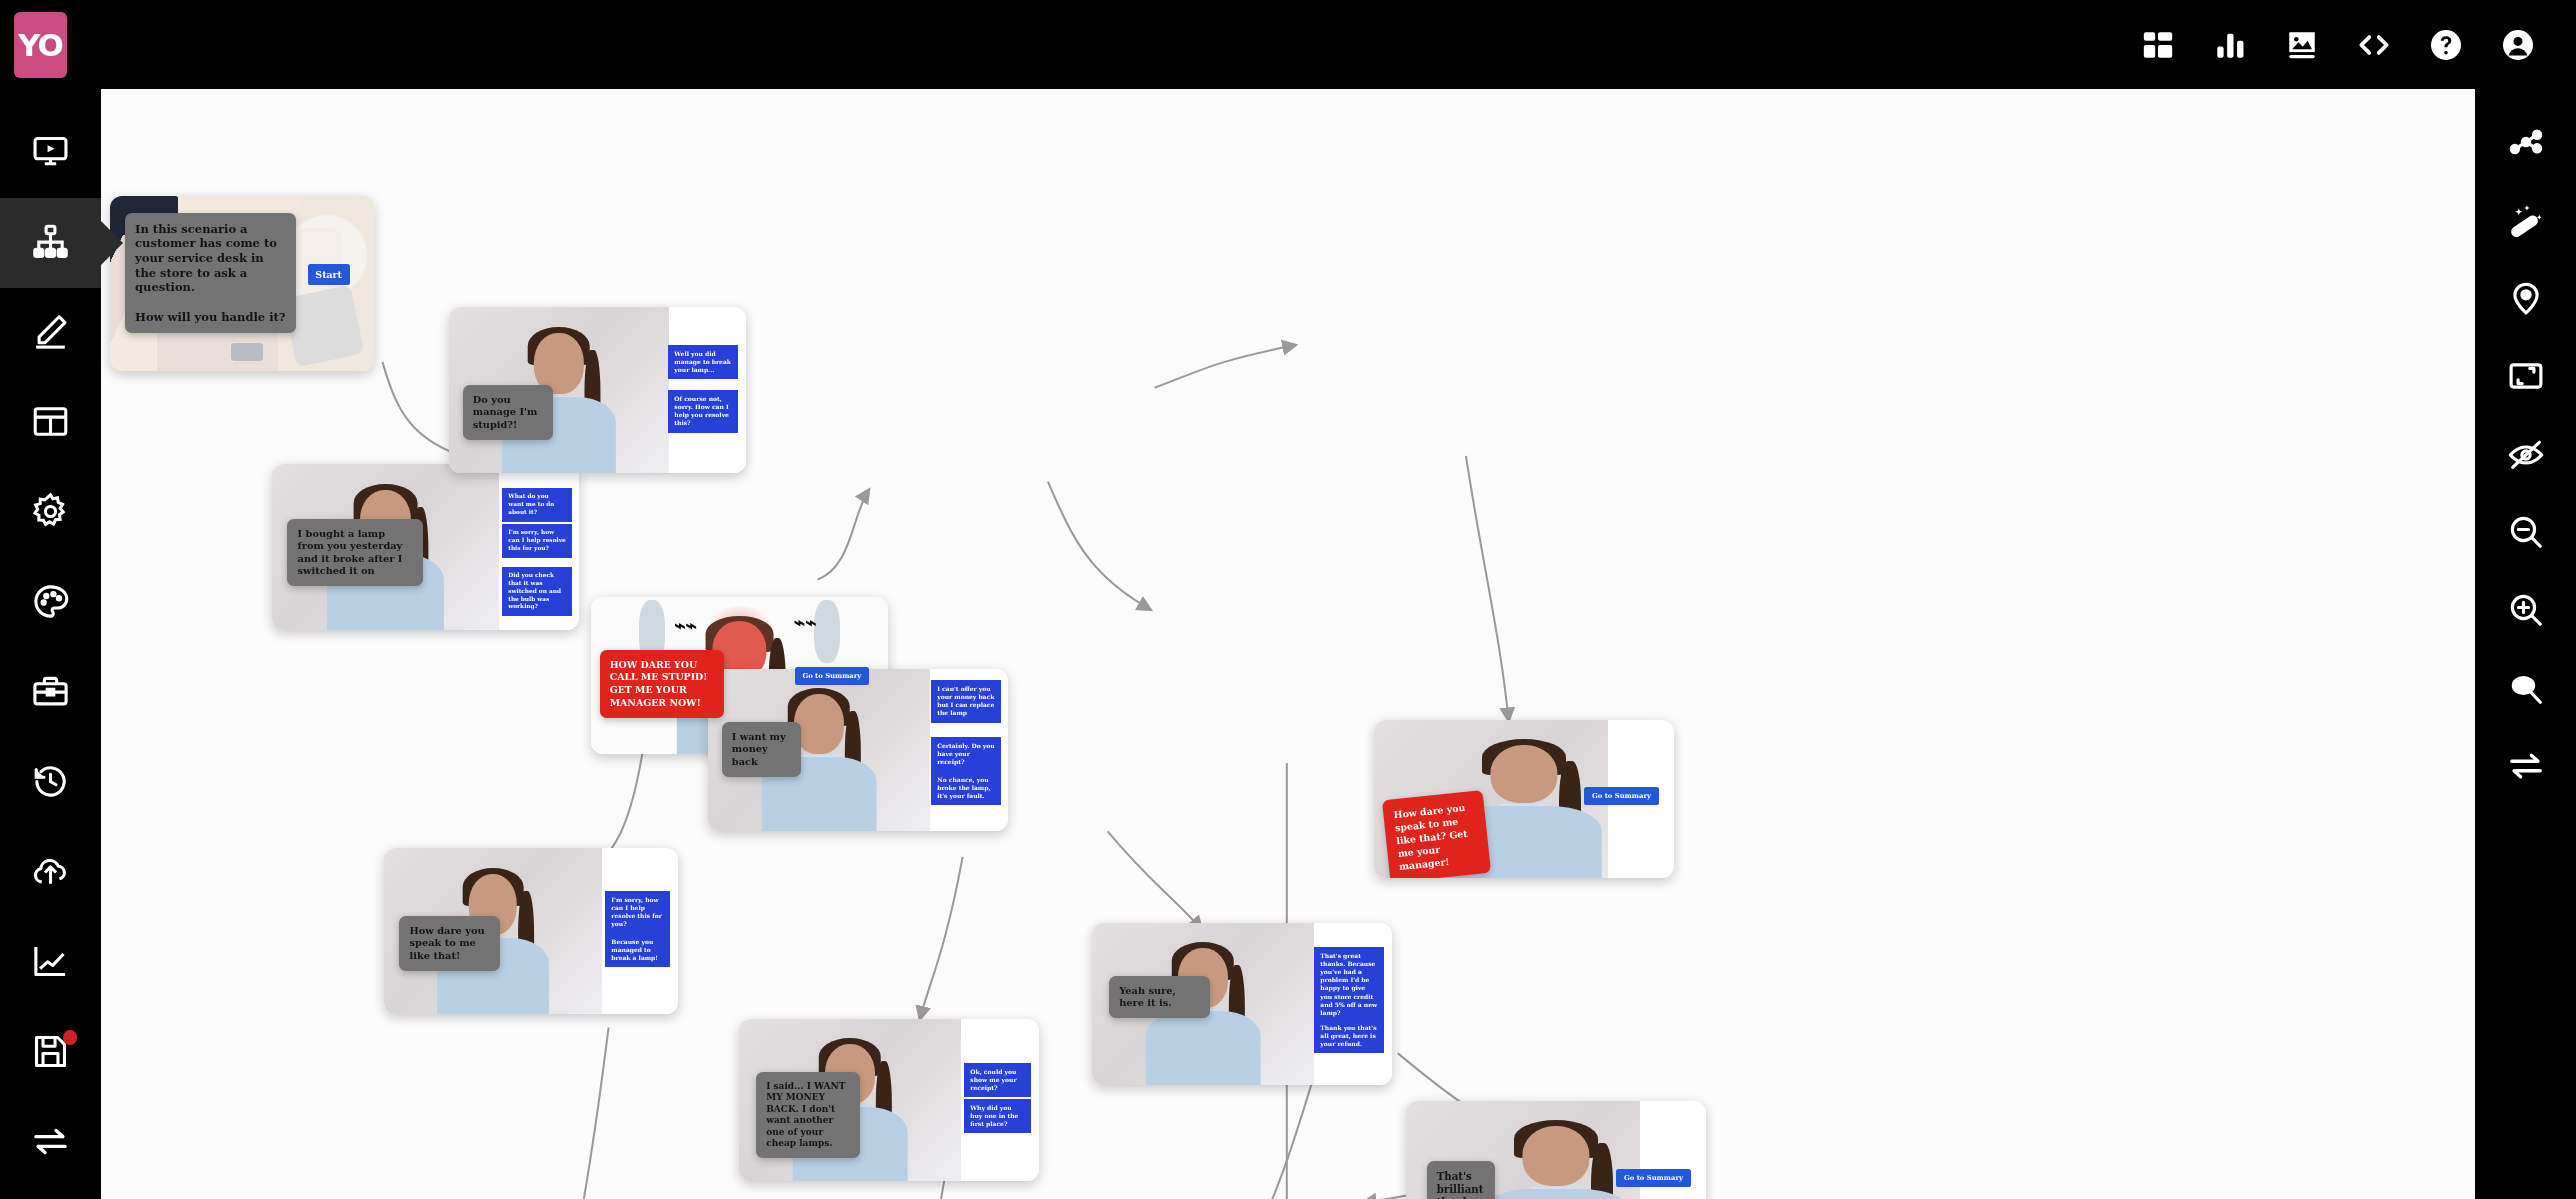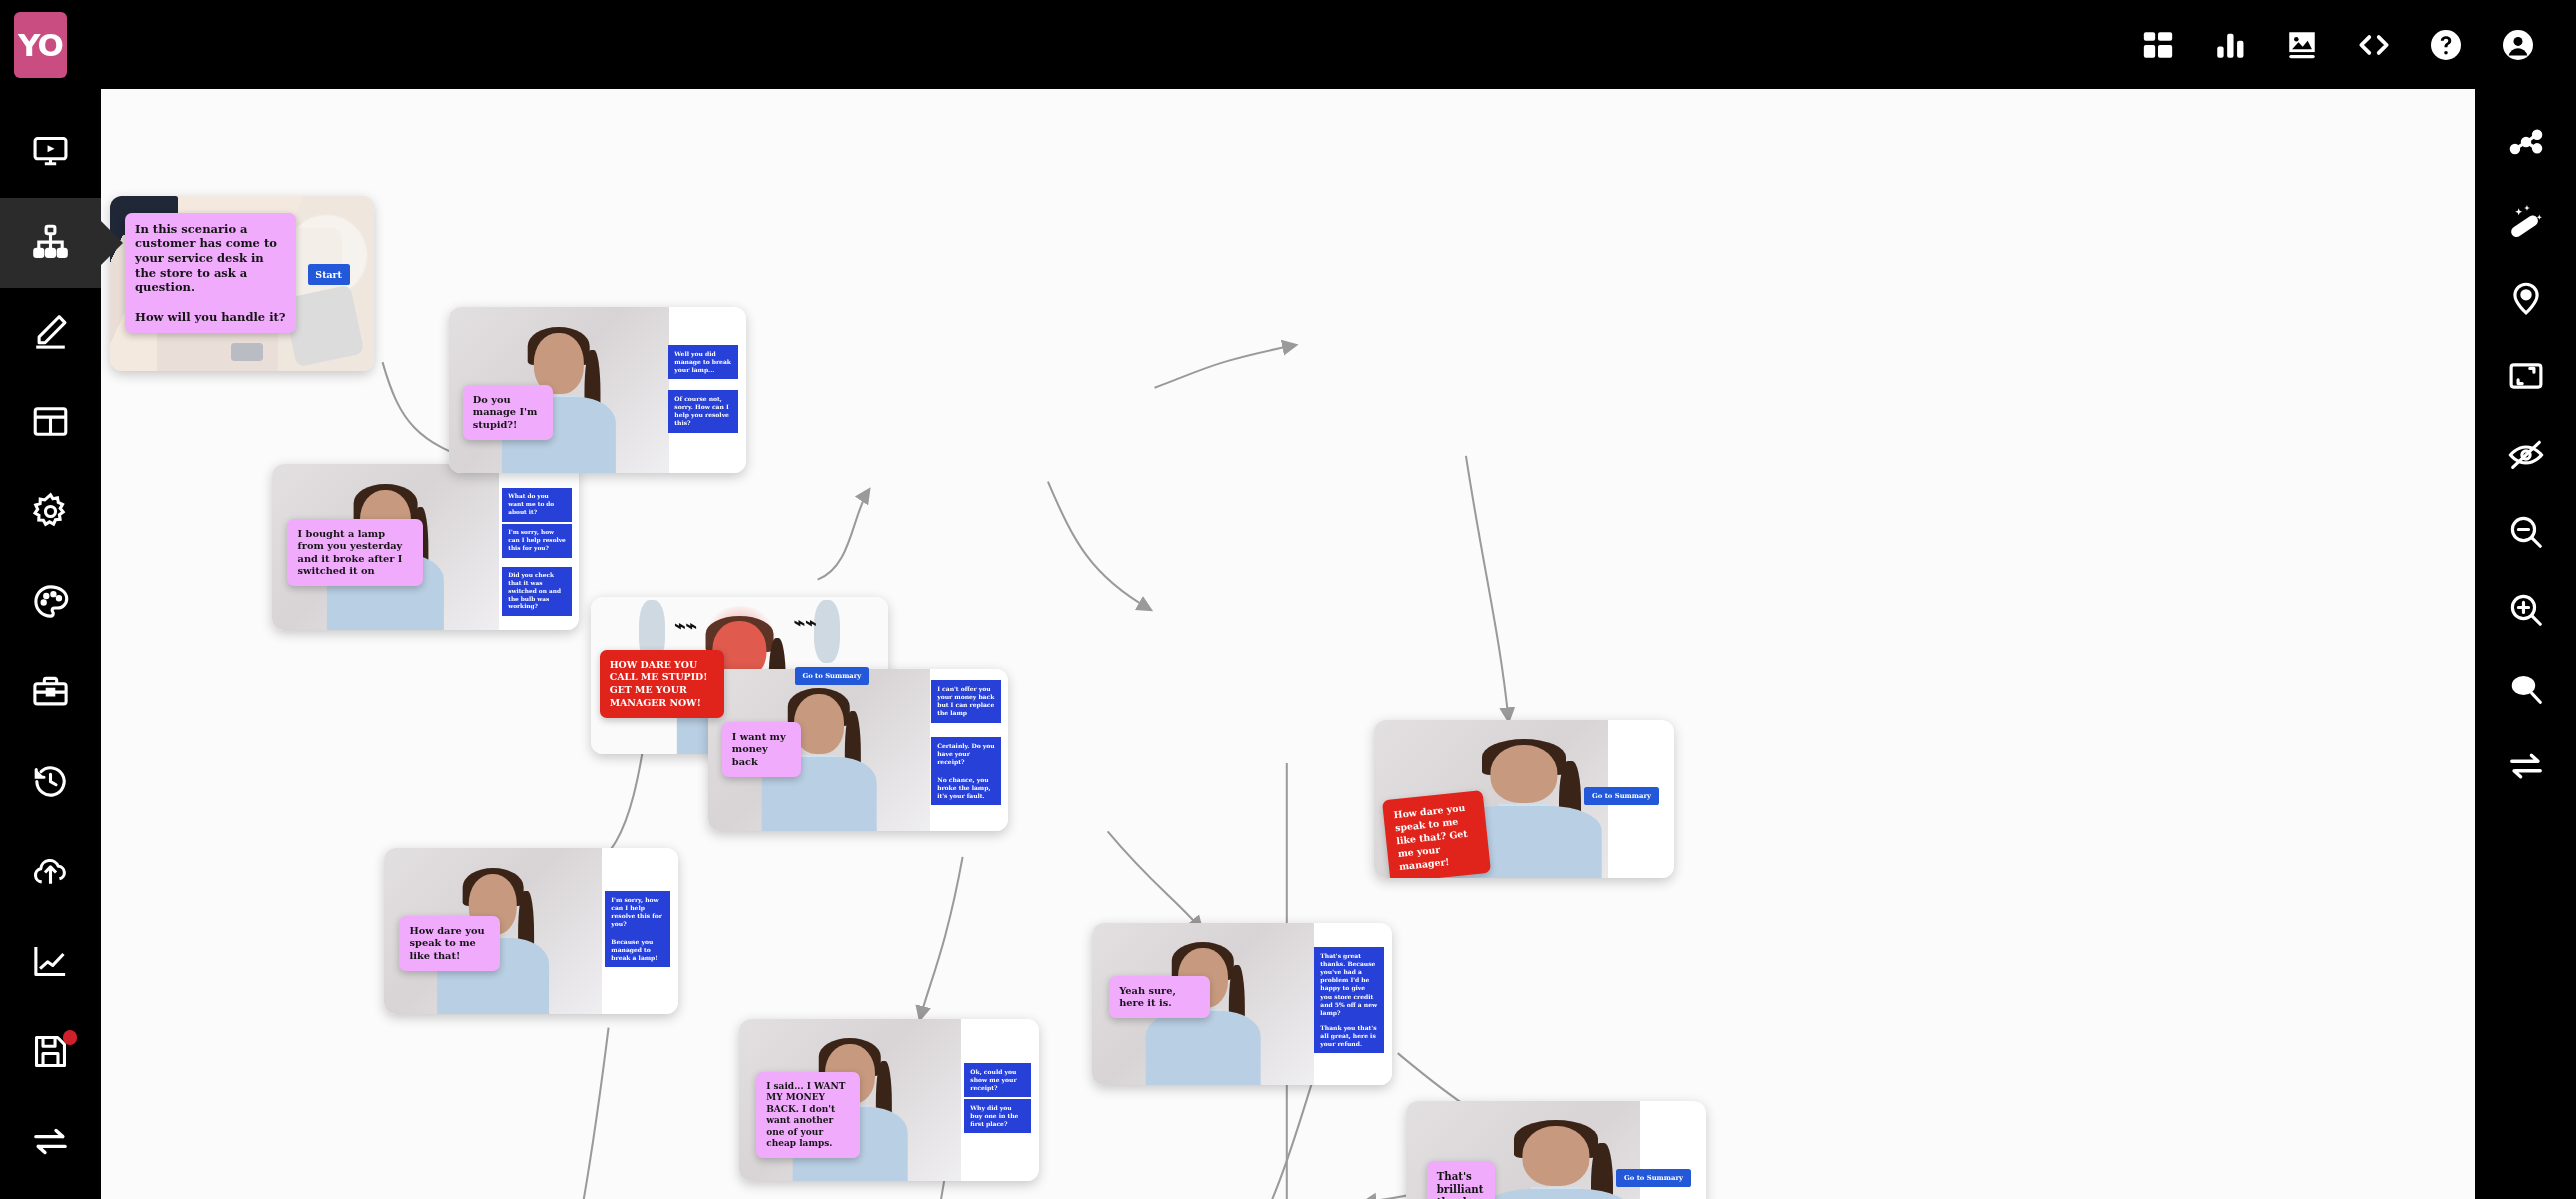--- a/index.html
+++ b/index.html
@@ -137,21 +137,21 @@
   }
   .card.angry .arm-l { left: 16%; }
   .card.angry .arm-r { right: 16%; }
   .card.angry .zig {
     position: absolute; font-size: 19px; color: #111; font-weight: 900;
     line-height: 1;
   }
 
   .bubble {
     position: absolute;
-    background: #f0abfc; color: #141414;
+    background: #737373; color: #141414;
     border-radius: 6.8px;
     box-shadow: 0 2.6px 7.7px rgba(0,0,0,0.22);
     padding: 8.5px 10.2px;
     font-family: "DejaVu Serif", serif;
     font-weight: 700;
     line-height: 1.28;
     z-index: 5;
   }
   .bubble.red {
     background: #e0231b; color: #fff;

